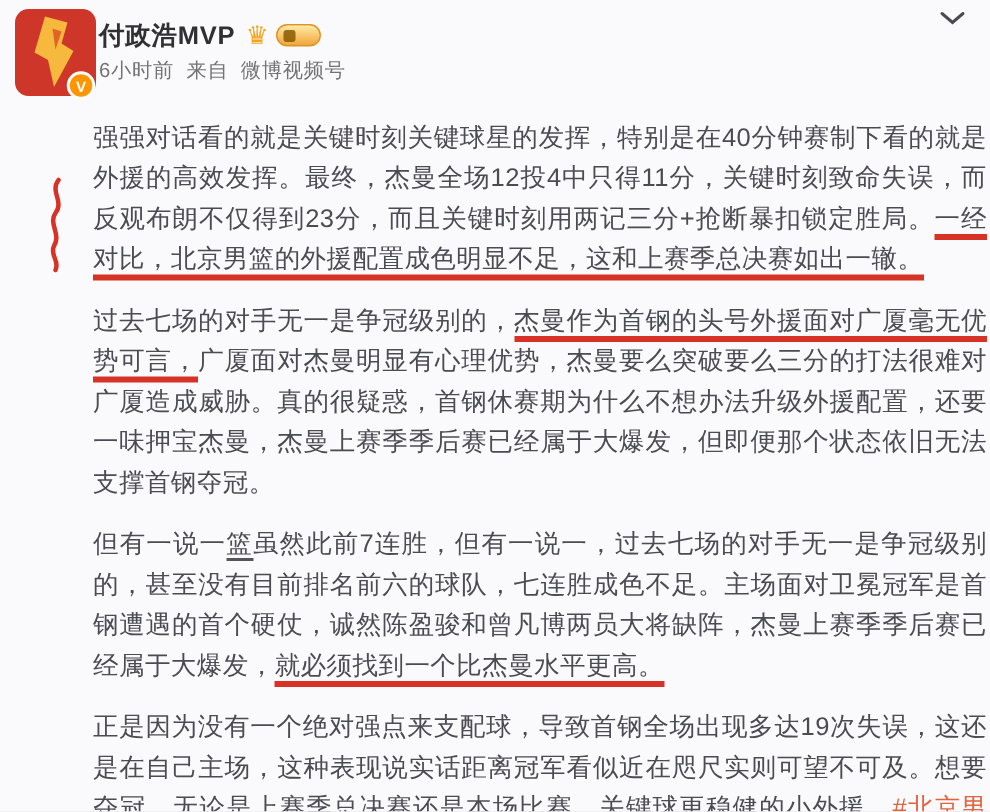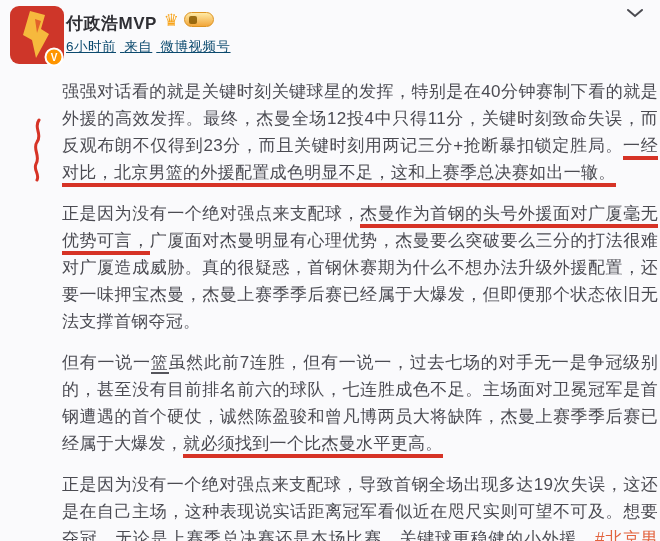--- a/index.html
+++ b/index.html
@@ -7,33 +7,33 @@
   .page {
     position: relative;
     width: 660px; height: 541px;
     background: #fafafc;
     overflow: hidden;
     font-family: "Liberation Sans", "DejaVu Sans", sans-serif;
   }
   
   .header { position: relative; height: 64px; }
   .avatar-wrap { position:absolute; left:10px; top:6px; width:54px; height:62px; cursor:pointer; }
-  .name-row { position:absolute; left:66px; top:12px; display:flex; align-items:flex-start; }
+  .name-row { position:absolute; left:66px; top:12px; display:flex; align-items:center; }
   .username { font-size:17px; font-weight:bold; color:#2f2f34; letter-spacing:.5px; }
   .crown { font-size:17px; color:#f7a41b; margin-left:7px; line-height:1; }
   .vip-pill {
     width:30px; height:15px; border-radius:8px; margin-left:5px;
     background:linear-gradient(180deg,#ffeaa6,#f2a63a);
     border:1px solid #dd9422; position:relative; display:inline-block;
   }
   .vip-pill::after{
     content:""; position:absolute; left:4px; top:3px; width:8px; height:8px;
     background:#8a5a00; border-radius:2px; opacity:.85;
   }
-  .time-row { position:absolute; left:66px; top:38px; font-size:13.5px; color:#0c4a6e; letter-spacing:.5px;text-decoration:underline; }
+  .time-row { position:absolute; left:66px; top:38px; font-size:13.5px; color:#737373; letter-spacing:.5px; }
   .time-row span { margin-right:4px; }
   .chevron { position:absolute; right:16px; top:4px; cursor:pointer; }
   
   .post-body {
     position:relative;
     padding: 2px 2px 0 62px;
     font-size: 17px;
     line-height: 27px;
     color: #4b4b52;
     letter-spacing: .3px;
@@ -80,18 +80,18 @@
       </svg>
     </span>
   </div>
 
   <svg class="margin-mark" width="14" height="64" viewBox="0 0 14 64">
     <path d="M9 2 C3 10 13 16 7 24 C2 31 11 38 6 46 C3 52 10 56 7 62" stroke="#d63326" stroke-width="3" fill="none" stroke-linecap="round"></path>
   </svg>
 
   <div class="post-body">
       <p><span>强强对话看的就是关键时刻关键球星的发挥，特别是在40分钟赛制下看的就是外援的高效发挥。最终，杰曼全场12投4中只得11分，关键时刻致命失误，而反观布朗不仅得到23分，而且关键时刻用两记三分+抢断暴扣锁定胜局。</span><span class="mark">一经对比，北京男篮的外援配置成色明显不足，这和上赛季总决赛如出一辙。</span></p>
-      <p><span>正是因为没有一个绝对强点来支配球，</span><span class="mark">杰曼作为首钢的头号外援面对广厦毫无优势可言，</span><span>广厦面对杰曼明显有心理优势，杰曼要么突破要么三分的打法很难对广厦造成威胁。真的很疑惑，首钢休赛期为什么不想办法升级外援配置，还要一味押宝杰曼，杰曼上赛季季后赛已经属于大爆发，但即便那个状态依旧无法支撑首钢夺冠。</span></p>
+      <p><span>过去七场的对手无一是争冠级别的，</span><span class="mark">杰曼作为首钢的头号外援面对广厦毫无优势可言，</span><span>广厦面对杰曼明显有心理优势，杰曼要么突破要么三分的打法很难对广厦造成威胁。真的很疑惑，首钢休赛期为什么不想办法升级外援配置，还要一味押宝杰曼，杰曼上赛季季后赛已经属于大爆发，但即便那个状态依旧无法支撑首钢夺冠。</span></p>
       <p><span>但有一说一</span><span class="ul-dark">篮</span><span>虽然此前7连胜，但有一说一，过去七场的对手无一是争冠级别的，甚至没有目前排名前六的球队，七连胜成色不足。主场面对卫冕冠军是首钢遭遇的首个硬仗，诚然陈盈骏和曾凡博两员大将缺阵，杰曼上赛季季后赛已经属于大爆发，</span><span class="mark">就必须找到一个比杰曼水平更高。</span></p>
       <p><span>正是因为没有一个绝对强点来支配球，导致首钢全场出现多达19次失误，这还是在自己主场，这种表现说实话距离冠军看似近在咫尺实则可望不可及。想要夺冠，</span><span class="mark">无论是上赛季总决赛还是本场比赛、关键球更稳健的小外援。</span><span class="link">#北京男篮VS广厦男篮# </span></p>
     </div>
 
 </div>
 
 </body></html>

